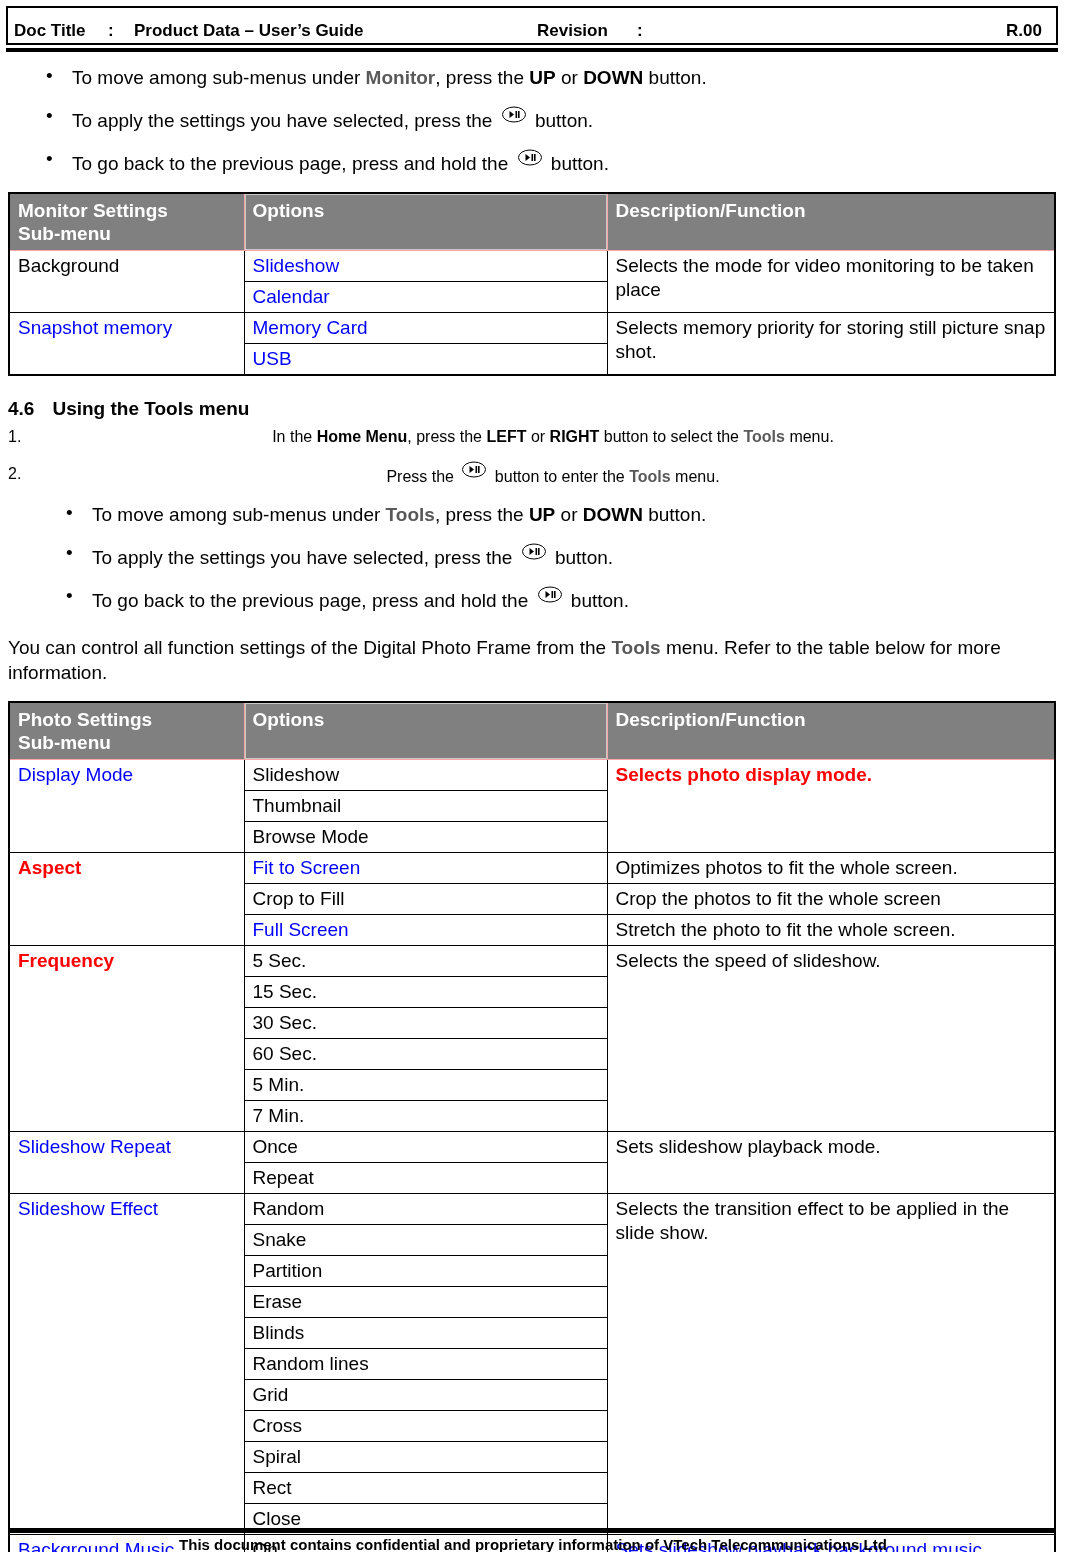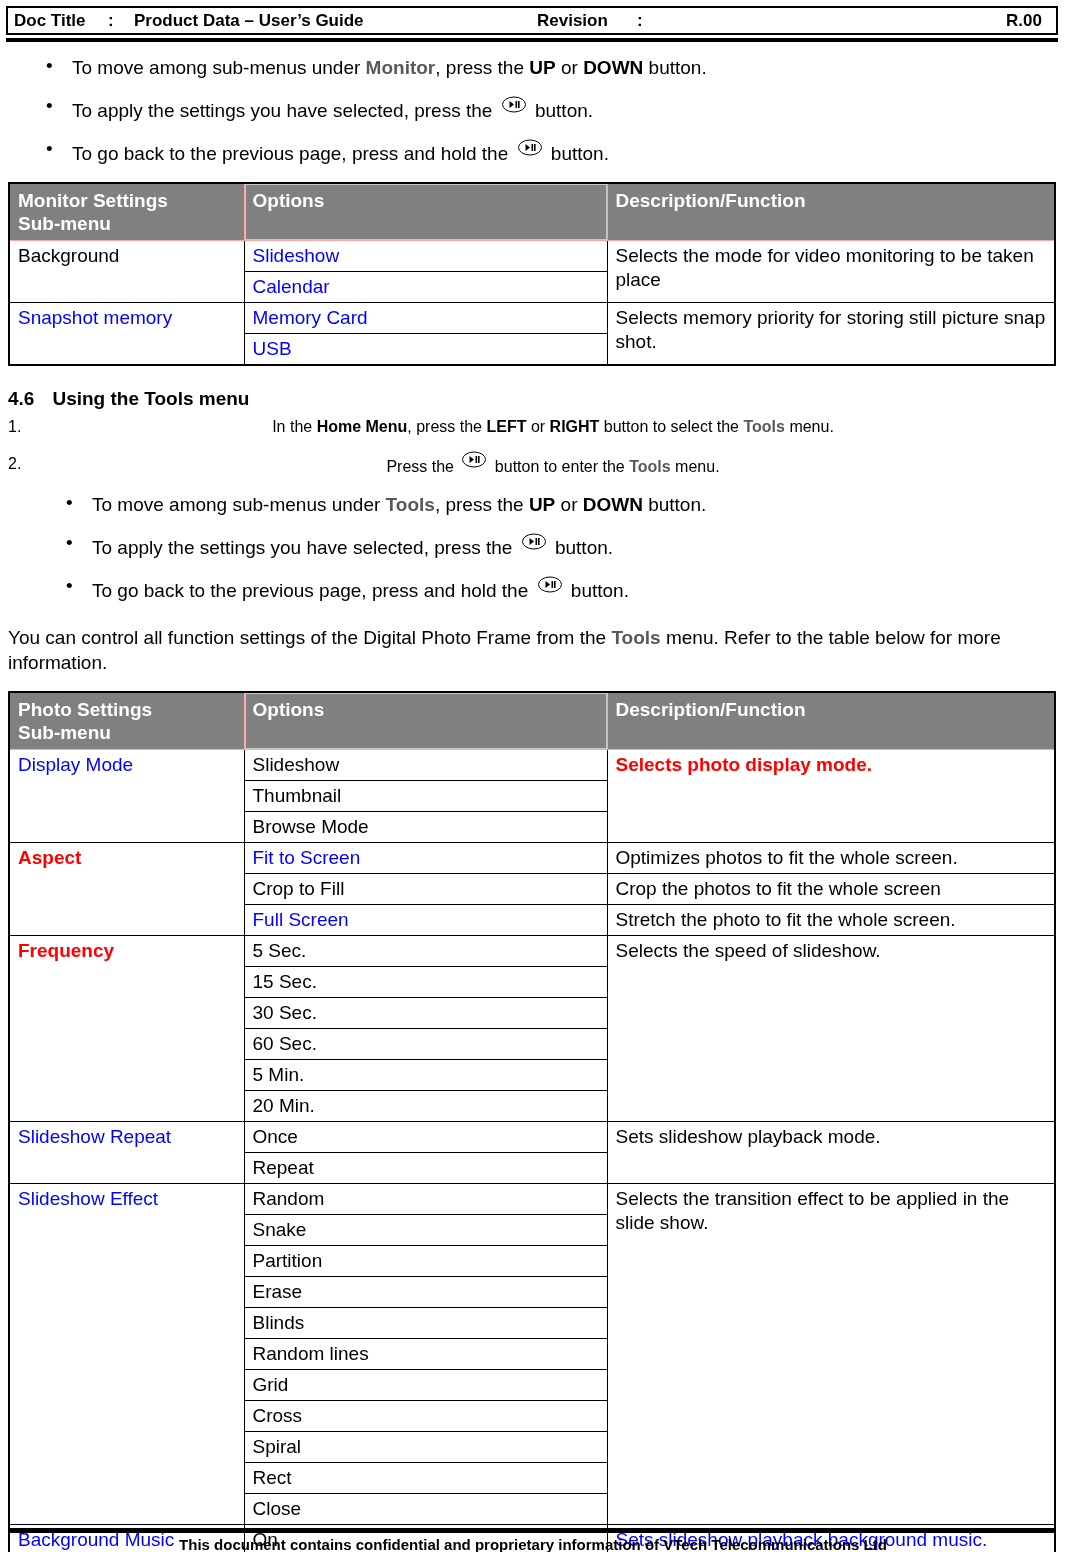--- a/index.html
+++ b/index.html
@@ -25,20 +25,21 @@
   
   .doc-header {
     margin: 6px 6px 0 6px;
     border: 2px solid #000;
     width: 1052px;
   }
   .doc-header table {
     border-collapse: collapse;
     width: 100%;
     table-layout: fixed;
+    margin-top: 10px;
   }
   .doc-header td {
     padding: 1px 6px;
     font-size: 17px;
     font-weight: bold;
     line-height: 23px;
     vertical-align: top;
     border: none;
     white-space: nowrap;
   }
@@ -380,21 +381,21 @@
       <tr>
             <td class="col-opt black">30 Sec.</td>
           </tr>
       <tr>
             <td class="col-opt black">60 Sec.</td>
           </tr>
       <tr>
             <td class="col-opt black">5 Min.</td>
           </tr>
       <tr>
-            <td class="col-opt black">20 Min.</td>
+            <td class="col-opt black">7 Min.</td>
           </tr>
 
       <tr>
         <td class="col-sub blue" rowspan="2">Slideshow Repeat</td>
         <td class="col-opt black">Once</td>
         <td class="col-desc black" rowspan="2">Sets slideshow playback mode.</td>
       </tr>
       <tr>
             <td class="col-opt black">Repeat</td>
           </tr>

